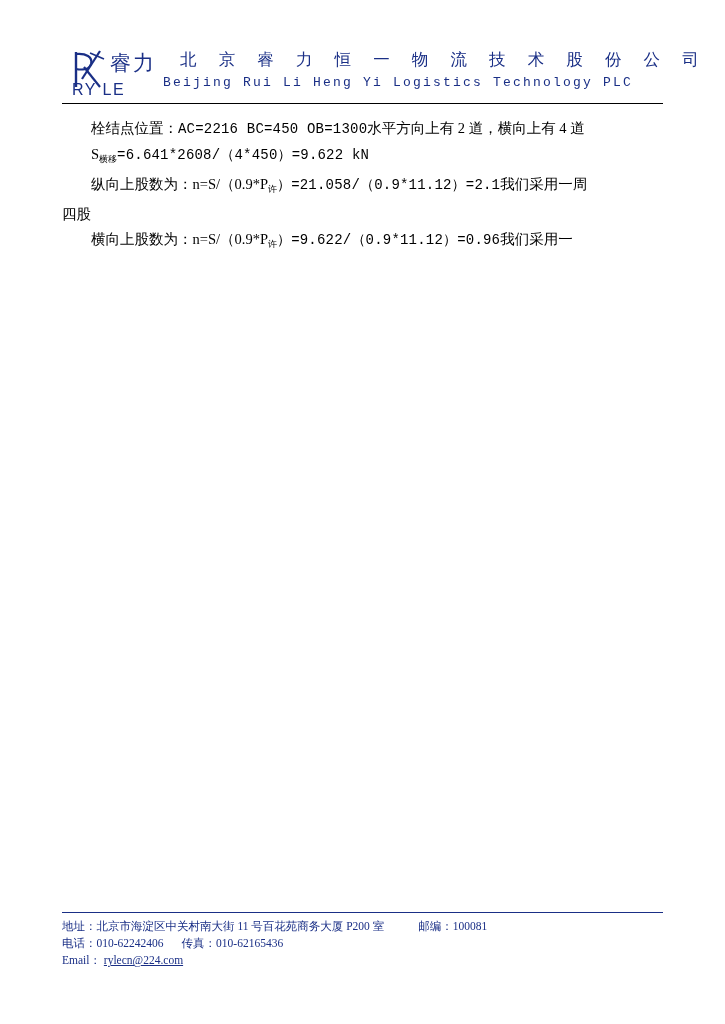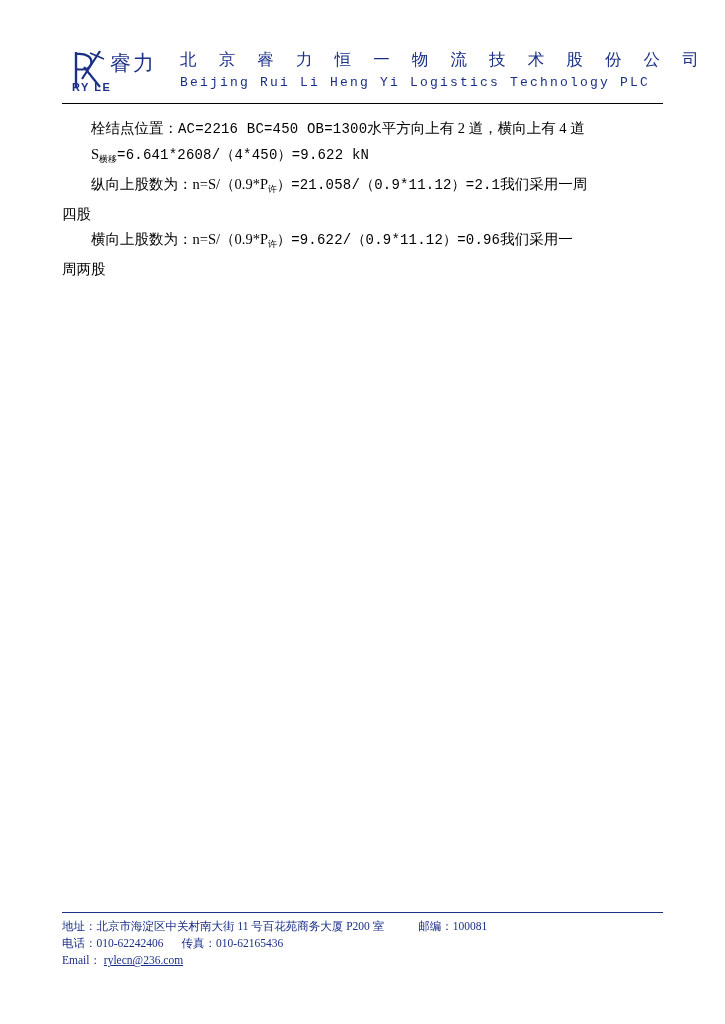--- a/index.html
+++ b/index.html
@@ -55,38 +55,38 @@
     font-size: 21px;
     letter-spacing: 2px;
     color: #1a2f86;
     font-weight: 400;
   }
   .logo-en {
     position: absolute;
     left: 10px;
     top: 34px;
     font-family: "Liberation Sans", sans-serif;
-    font-size: 11px;
+    font-size: 16px;
     letter-spacing: 1.5px;
     color: #1a2f86;
-    font-weight: 700;
+    font-weight: 400;
   }
   .company-cn {
     position: absolute;
     left: 118px;
     top: 2px;
     font-family: "Liberation Serif", serif;
     font-size: 16.5px;
     color: #1a2f86;
     letter-spacing: 9px;
     white-space: nowrap;
   }
   .company-en {
     position: absolute;
-    left: 118px;
+    left: 101px;
     top: 28px;
     font-family: "Liberation Mono", monospace;
     font-size: 13px;
     color: #1a2f86;
     letter-spacing: 2.2px;
     white-space: nowrap;
     text-align: right;
   }
   .header-rule {
     position: absolute;
@@ -193,23 +193,22 @@
 
 
     <p class="para"><span>S</span><sub class="sub">横移</sub><span class="mono">=6.641*2608/（4*450）=9.622 kN</span></p>
 
     <p class="para"><span>纵向上股数为：n=S/（0.9*P</span><sub class="sub">许</sub><span class="mono">）=21.058/（0.9*11.12）=2.1</span><span>我们采用一周</span></p>
 
     <p class="para noindent">四股</p>
 
     <p class="para"><span>横向上股数为：n=S/（0.9*P</span><sub class="sub">许</sub><span class="mono">）=9.622/（0.9*11.12）=0.96</span><span>我们采用一</span></p>
 
-    <p class="para noindent">周两股</p>
   </div>
 
   <div class="footer-rule"></div>
   <div class="footer">
     <div class="row"><span>地址：</span><span>北京市海淀区中关村南大街 11 号百花苑商务大厦 P200 室</span><span class="gap"></span><span>邮编：</span><span>100081</span></div>
     <div class="row"><span>电话：</span><span>010-62242406</span><span class="gap-sm"></span><span>传真：</span><span>010-62165436</span></div>
-    <div class="row"><span>Email：</span> <a class="mail" href="#">rylecn@236.com</a></div>
+    <div class="row"><span>Email：</span> <a class="mail" href="#">rylecn@224.com</a></div>
   </div>
 
 </div>
 
 </body></html>

